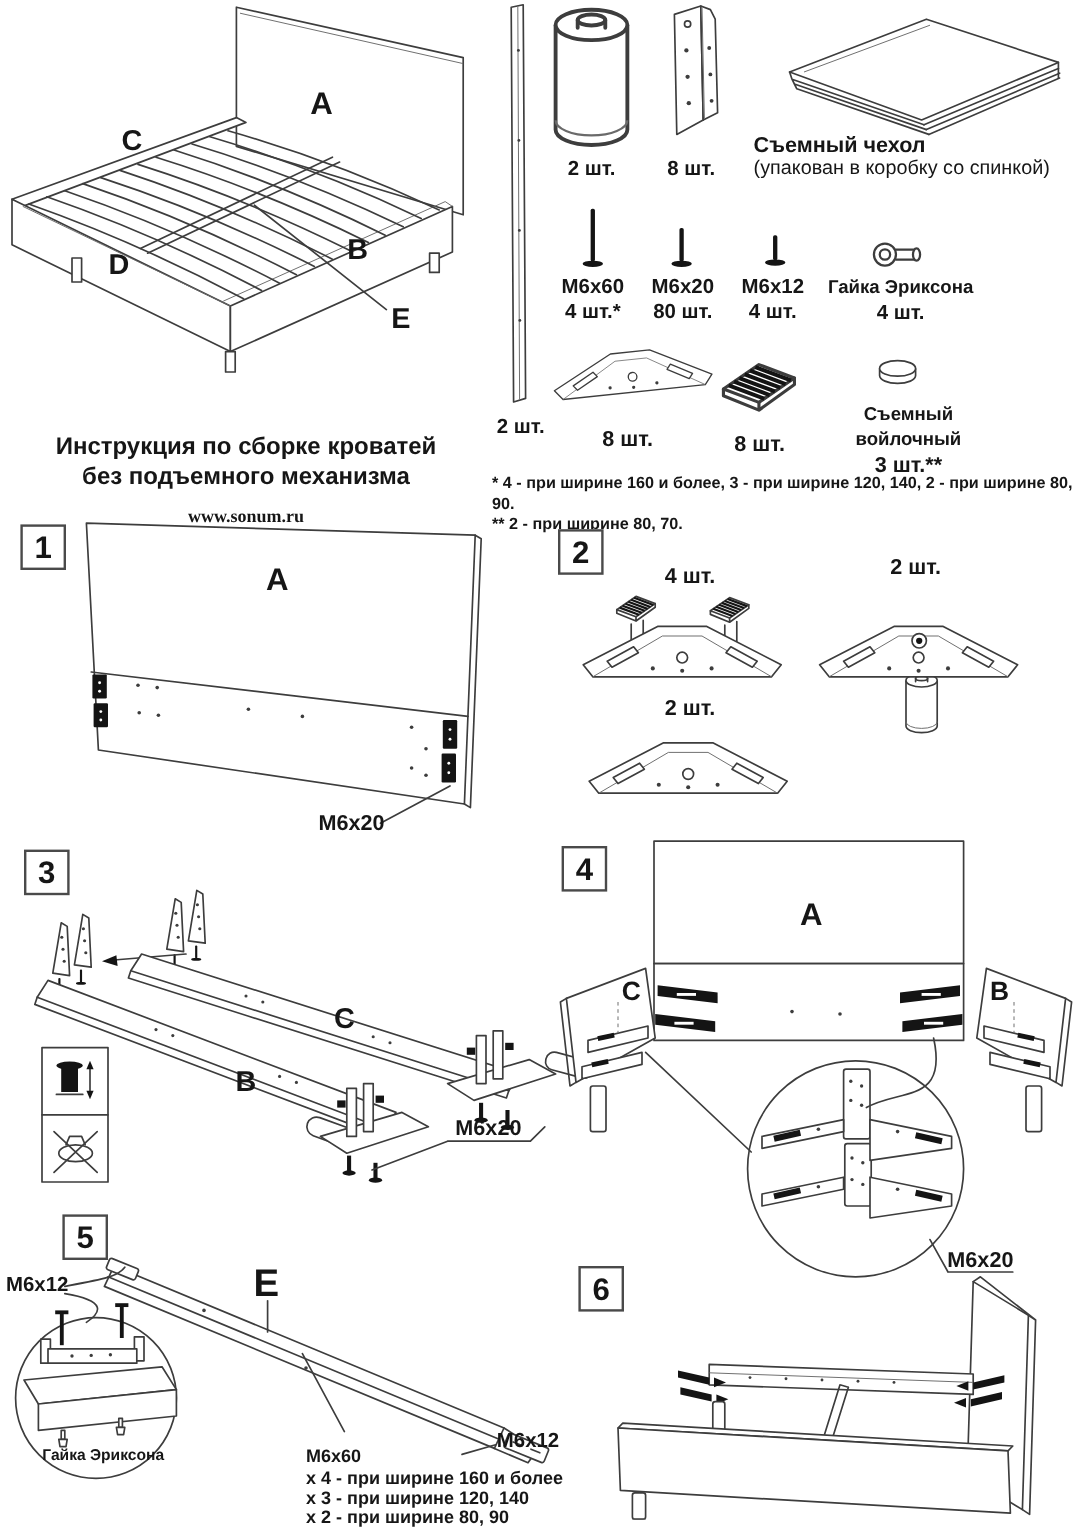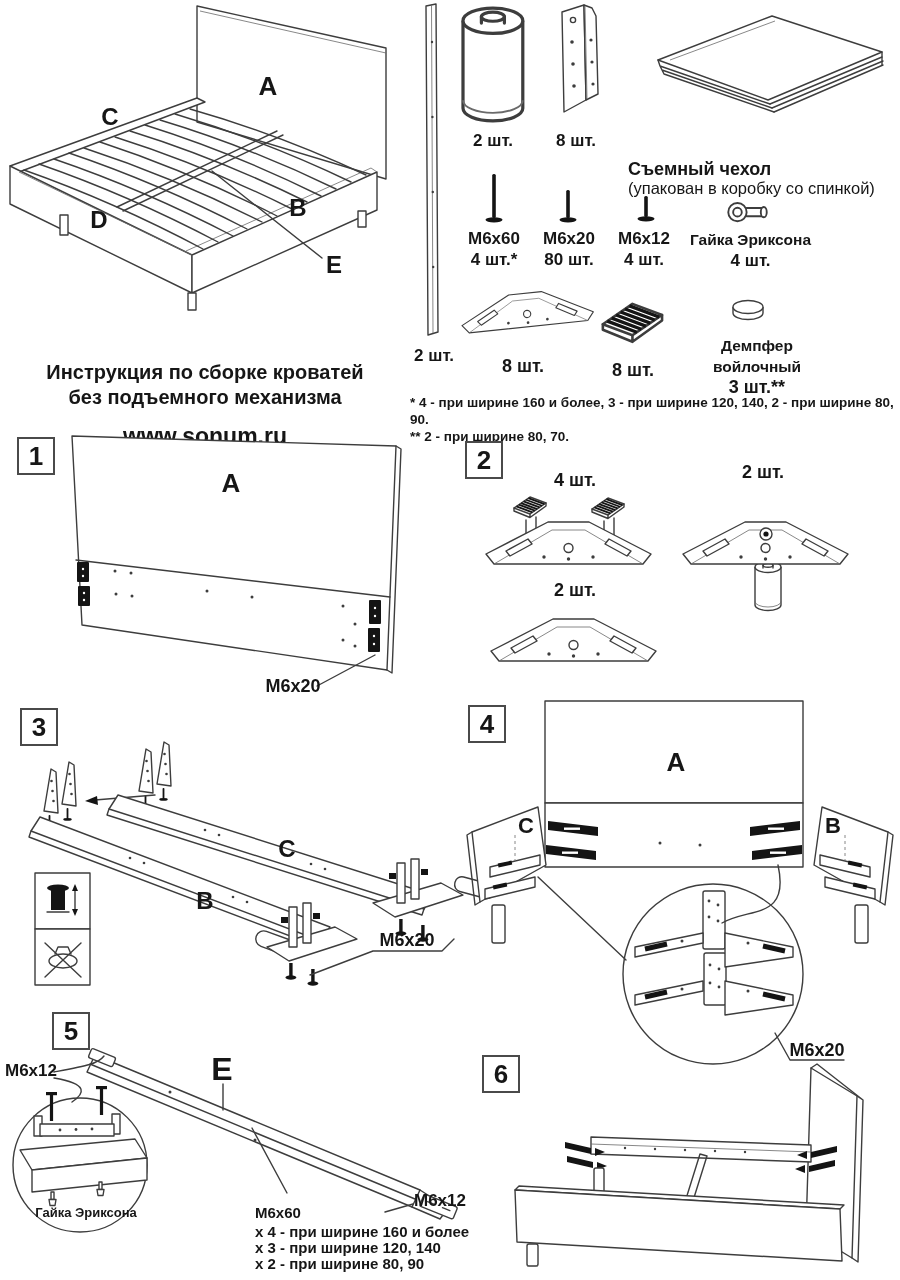--- a/index.html
+++ b/index.html
@@ -10,25 +10,25 @@
   .ln{fill:none;stroke:#3d3d3d;stroke-width:1.4;stroke-linejoin:round;stroke-linecap:round;}
   .lnt{fill:none;stroke:#6a6a6a;stroke-width:0.8;stroke-linejoin:round;}
   .fw{fill:#ffffff;stroke:#3d3d3d;stroke-width:1.4;stroke-linejoin:round;}
   .blk{fill:#141414;stroke:none;}
   .dot{fill:#3d3d3d;stroke:none;}
   .wdot{fill:#fff;stroke:none;}
   svg text{font-family:"Liberation Sans",sans-serif;font-weight:bold;fill:#161616;}
   .t13{font-size:13px;}.t15{font-size:15px;}.t17{font-size:17px;}.t18{font-size:18px;}
   .t22{font-size:22px;}.t24{font-size:24px;}.t26{font-size:26px;}.t32{font-size:32px;}
   .title{font-size:20px;font-weight:bold;line-height:25px;}
-  .site{font-size:23px;font-weight:bold;margin-top:13px;}
+  .site{font-size:15px;font-weight:bold;margin-top:13px;font-family:Liberation Serif, serif;}
   .plbl{font-size:17px;font-weight:bold;line-height:21px;text-align:center;}
   .plbl .sm{font-size:15.5px;}
   .notes{font-size:13.5px;font-weight:bold;line-height:17px;}
-  .covert{font-size:18px;font-weight:bold;line-height:20px;margin-top:48px;}
+  .covert{font-size:18px;font-weight:bold;line-height:20px;}
   .covern{font-size:16.5px;font-weight:normal;}
 </style>
 </head>
 <body>
 
 <svg width="0" height="0" style="position:absolute" aria-hidden="true">
  <defs>
   <g id="plate">
     <path class="fw" d="M0 36 L62 4 L103 4 L165 36 L157 46 L8 46 Z"></path>
     <path class="lnt" d="M8 46 L66 12 L99 12 L157 46"></path>
@@ -209,21 +209,21 @@
 <svg class="abs" style="left:598px;top:300px" width="70" height="48" viewBox="0 0 70 48">
   <use href="#holder" transform="translate(3,2) scale(1.85)"></use>
 </svg>
 <div class="abs plbl" style="left:600px;top:360px;width:66px;font-size:18px">8 шт.</div>
 
 <svg class="abs" style="left:728px;top:298px" width="40" height="26" viewBox="0 0 40 26">
   <path class="fw" d="M5 9 V15 A15 6.5 0 0 0 35 15 V9"></path>
   <ellipse class="fw" cx="20" cy="9" rx="15" ry="6.5"></ellipse>
 </svg>
 <div class="abs plbl" style="left:678px;top:335px;width:158px">
-  <div class="sm">Демпфер войлочный</div>
+  <div class="sm">Съемный войлочный</div>
   <div style="font-size:18px">3 шт.**</div>
 </div>
 
 <div class="abs notes" style="left:410px;top:394px;width:486px">
   <div>* 4 - при ширине 160 и более, 3 - при ширине 120, 140, 2 - при ширине 80, 90.</div>
   <div>** 2 - при ширине 80, 70.</div>
 </div>
 
 <div class="stepnum" style="left:17px;top:437px">1</div>
 <svg class="abs" style="left:55px;top:428px" width="350" height="268" viewBox="0 0 350 268">

